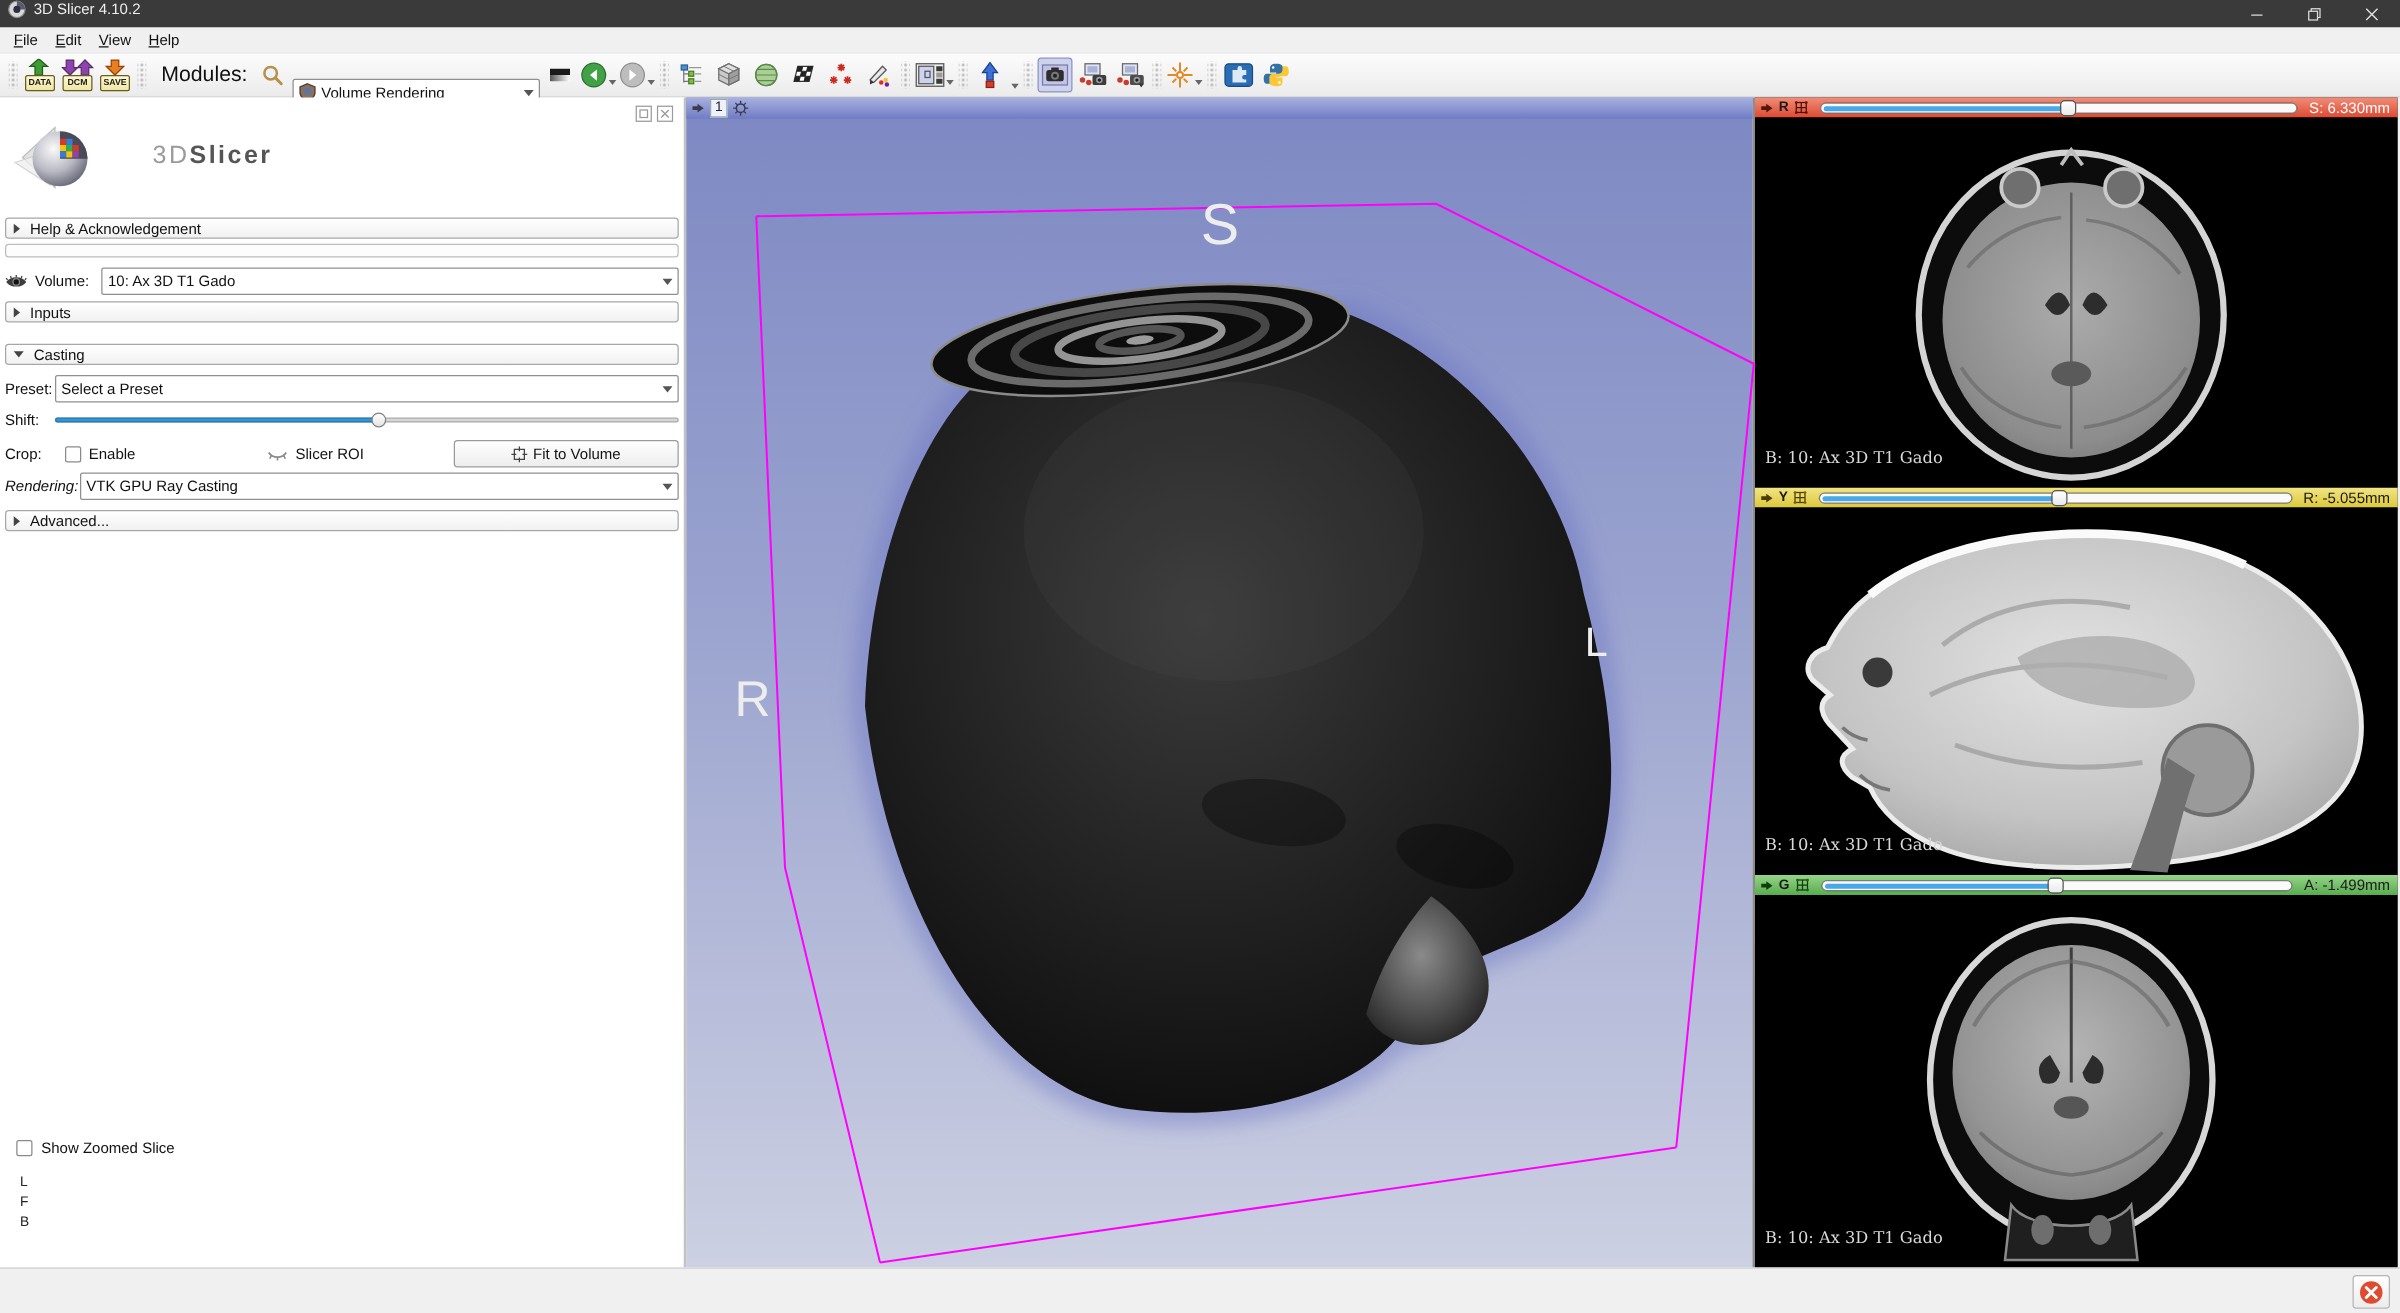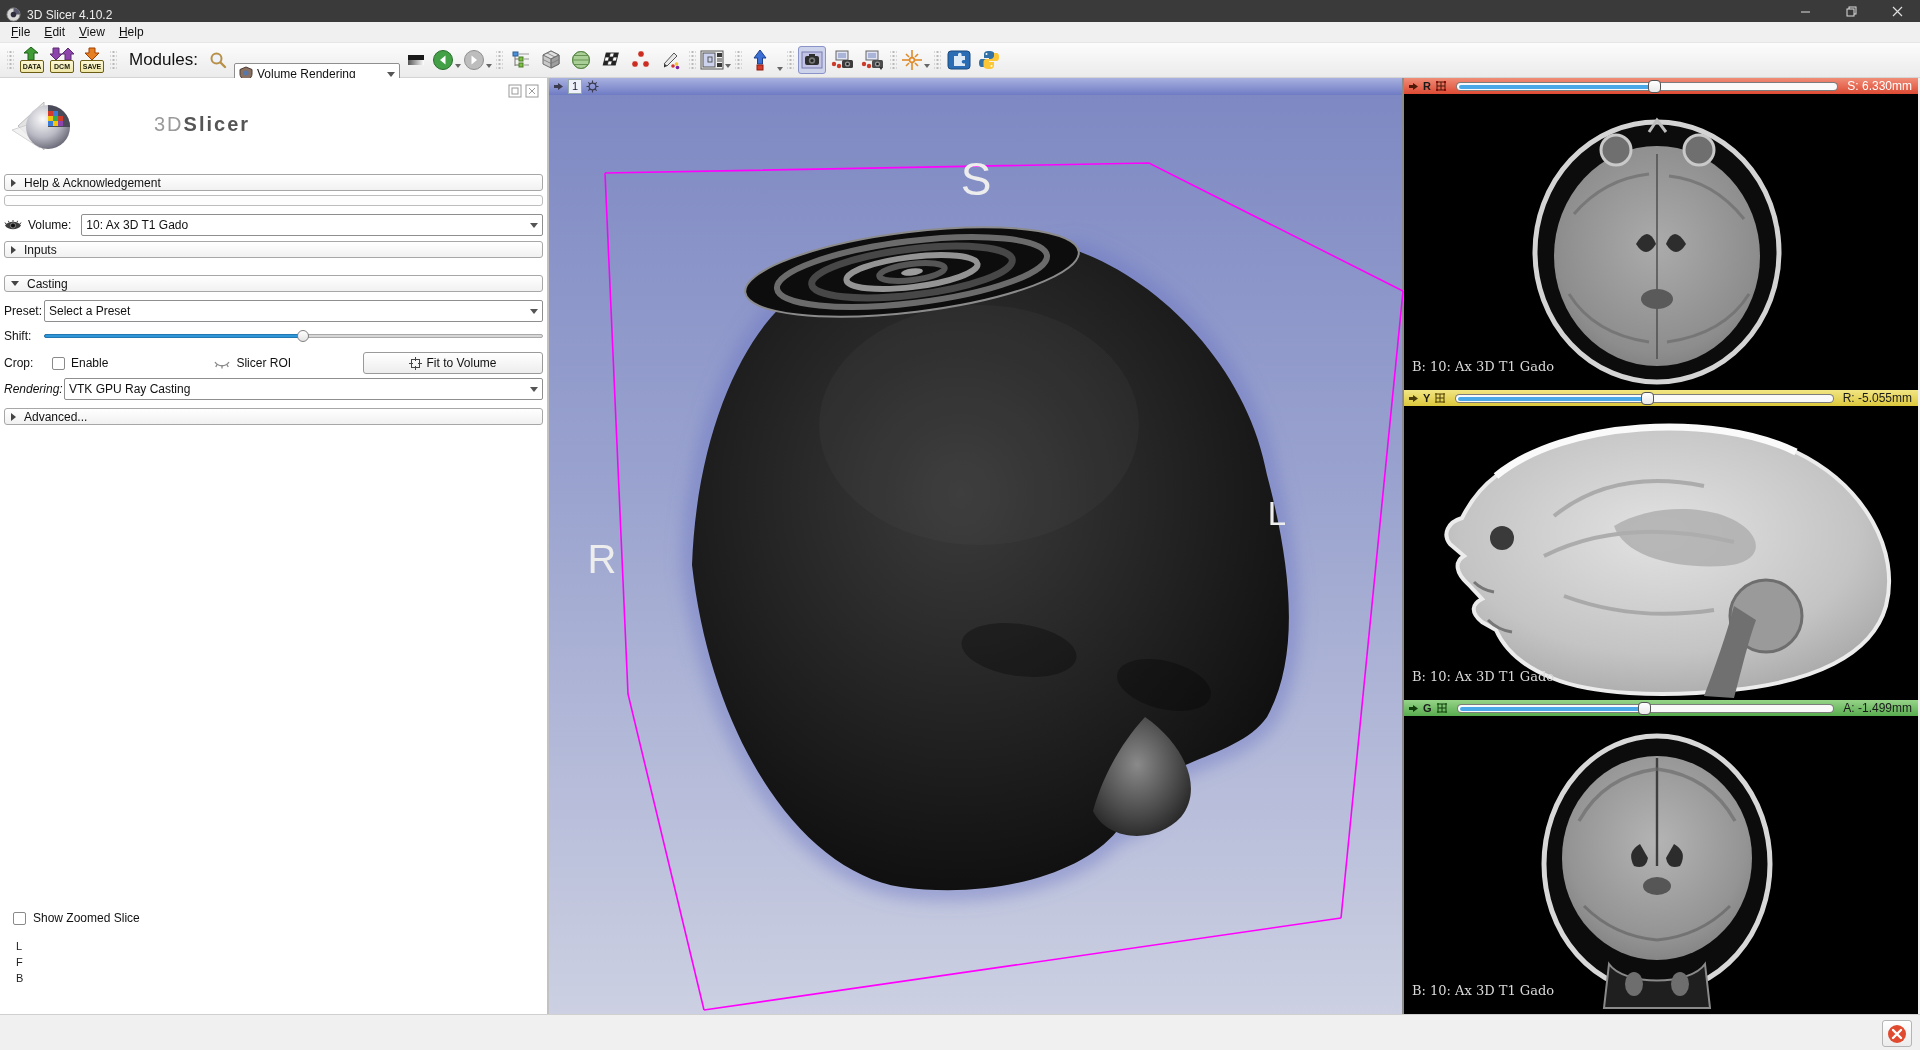--- a/index.html
+++ b/index.html
@@ -1,21 +1,21 @@
 <!DOCTYPE html>
 <html><head>
 <meta charset="utf-8">
 <style>
   * { margin:0; padding:0; box-sizing:border-box; }
   html,body { width:1920px; height:1050px; overflow:hidden; background:#f0f0f0;
               font-family:"Liberation Sans", sans-serif; }
   #app { position:relative; width:1920px; height:1050px; }
 
   
-  .titlebar { height:22px; background:#3a3a3a; color:#eee; display:flex; align-items:flex-end;
+  .titlebar { height:22px; background:#3a3a3a; color:#eee; display:flex; align-items:flex-start;
               font-size:12px; padding-left:6px; }
   .titlebar .app-logo { width:15px; height:15px; margin-right:6px; }
   .titlebar .spacer { flex:1; }
   .wbtn { width:46px; height:22px; display:flex; align-items:center; justify-content:center;
           color:#ddd; font-size:11px; }
   .wbtn svg { display:block; }
 
   
   .menubar { height:21px; background:#f0f0f0; display:flex; align-items:center; font-size:12px;
              color:#111; padding-left:4px; border-bottom:1px solid #e6e6e6;}
@@ -35,33 +35,33 @@
   .file-icon .box { position:absolute; left:1px; bottom:1px; width:24px; height:13px;
       background:linear-gradient(#fdf8d8,#efe6a8); border:1px solid #6b5d14; border-radius:2px;
       font-size:7px; font-weight:bold; color:#221; display:flex; align-items:center; justify-content:center;
       letter-spacing:0; }
   .file-icon svg { position:absolute; left:0; top:0; }
   .tb-label { font-size:17px; color:#111; margin:0 4px 0 8px; }
   .combo { background:#fff; border:1px solid #8f8f8f; border-radius:2px; height:22px;
            display:flex; align-items:center; font-size:12px; color:#111; padding:0 4px; gap:4px; }
   .combo .caret { margin-left:auto; width:0; height:0; border-left:4px solid transparent;
         border-right:4px solid transparent; border-top:5px solid #555; }
-  .module-combo { width:166px;margin-top:28px; }
+  .module-combo { width:198px;margin-top:28px; }
   .mini-caret { width:0; height:0; border-left:3px solid transparent; border-right:3px solid transparent;
         border-top:4px solid #666; margin-left:1px; align-self:flex-end; margin-bottom:6px; }
 
   
   .main { position:absolute; top:78px; left:0; right:0; bottom:36px; display:flex; }
 
   
   .left-panel { width:549px; background:#fff; border-right:2px solid #c2c2c2; display:flex;
                 flex-direction:column; padding:0 4px; position:relative; }
   .panel-float-btns { position:absolute; top:6px; right:8px; display:flex; gap:3px; }
   .panel-top { height:96px; position:relative; }
-  .slicer-logo { position:absolute; left:6px; top:18px; display:flex; align-items:center;gap:32px; }
+  .slicer-logo { position:absolute; left:6px; top:18px; display:flex; align-items:center; }
   .slicer-logo .wordmark { font-size:20px; letter-spacing:2px; margin-left:-8px; margin-top:-6px;}
   .wordmark .w1 { color:#9a9a9a; }
   .wordmark .w2 { color:#555; font-weight:bold; }
 
   .cbar { height:17px; border:1px solid #a7a7a7; border-radius:3px;
           background:linear-gradient(#ffffff,#f1f1f1); display:flex; align-items:center;
           font-size:12px; color:#111; padding-left:6px; gap:8px; flex:none; }
   .cbar .arrow-r { width:0; height:0; border-top:4px solid transparent; border-bottom:4px solid transparent;
           border-left:5px solid #444; }
   .cbar .arrow-d { width:0; height:0; border-left:4px solid transparent; border-right:4px solid transparent;

